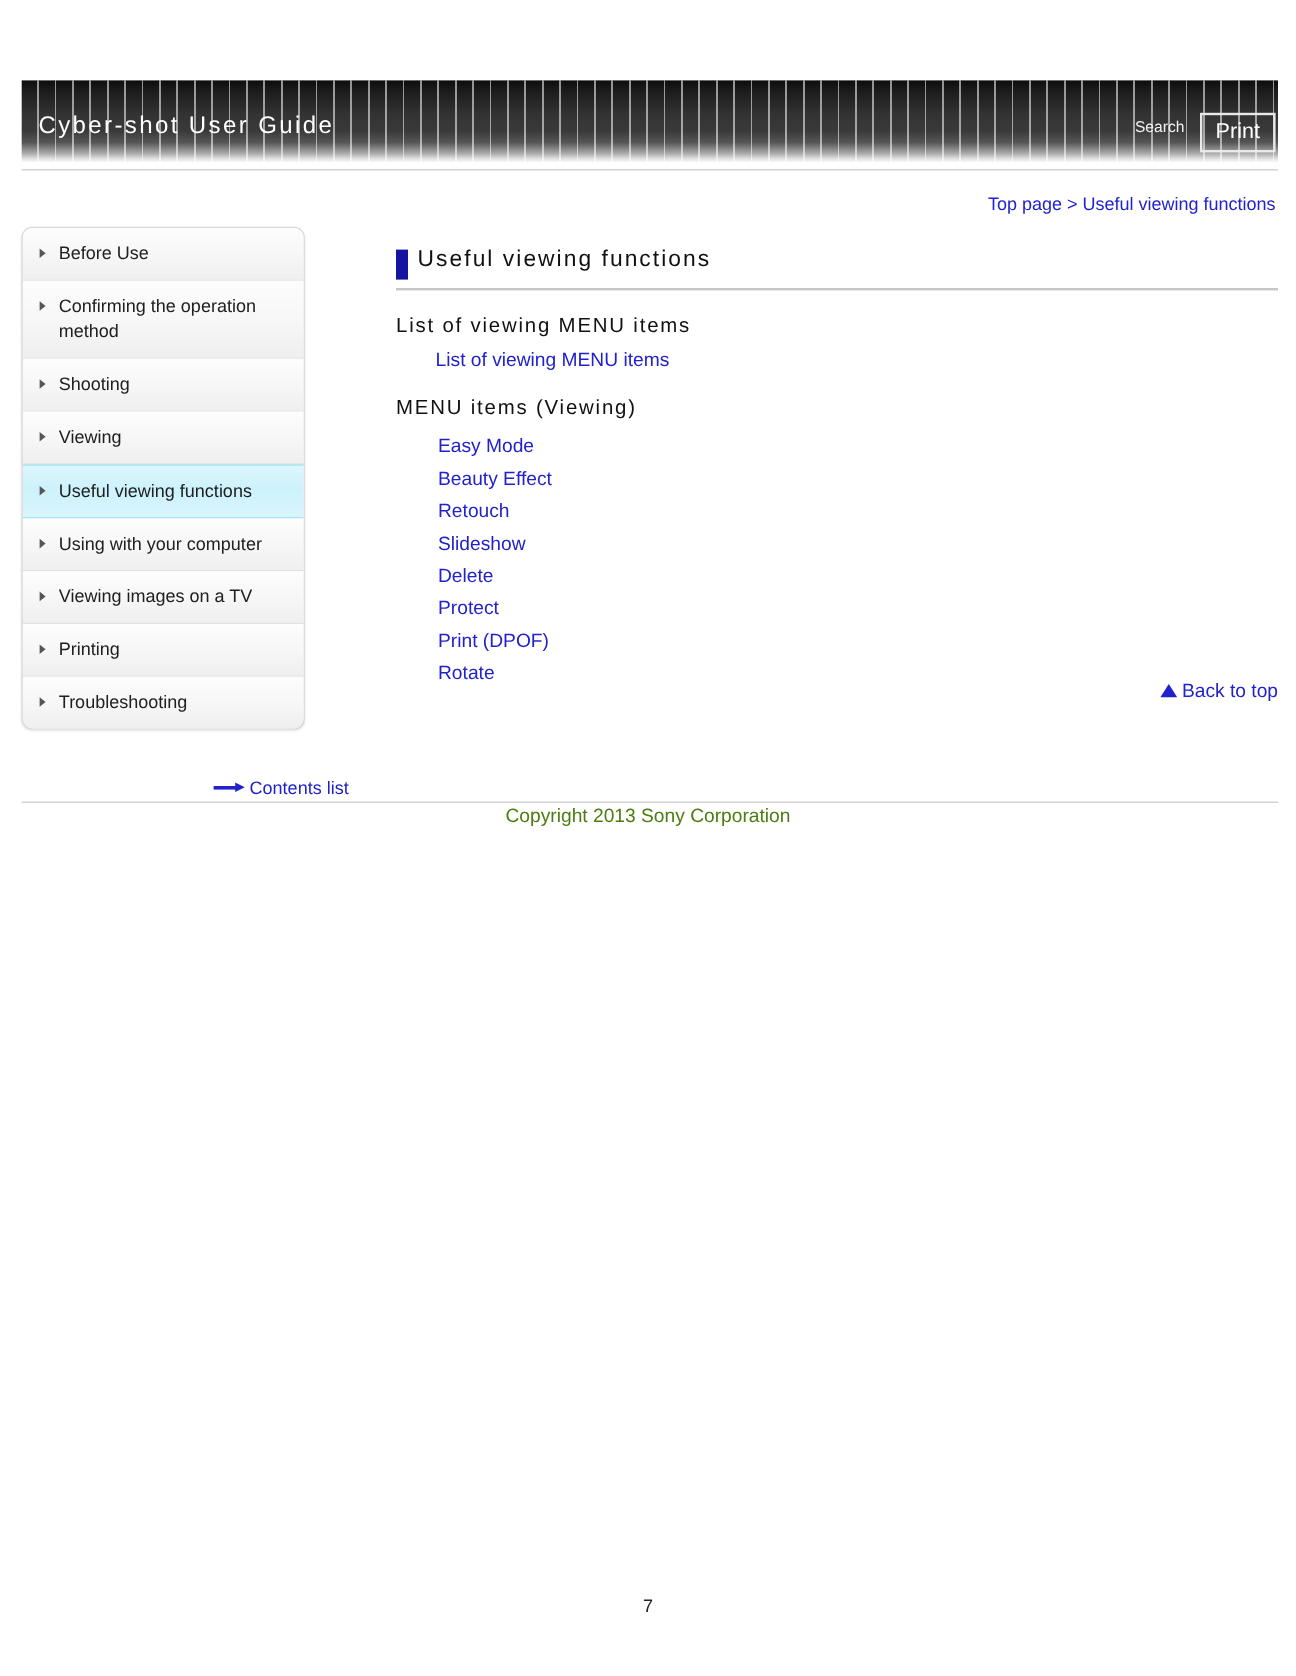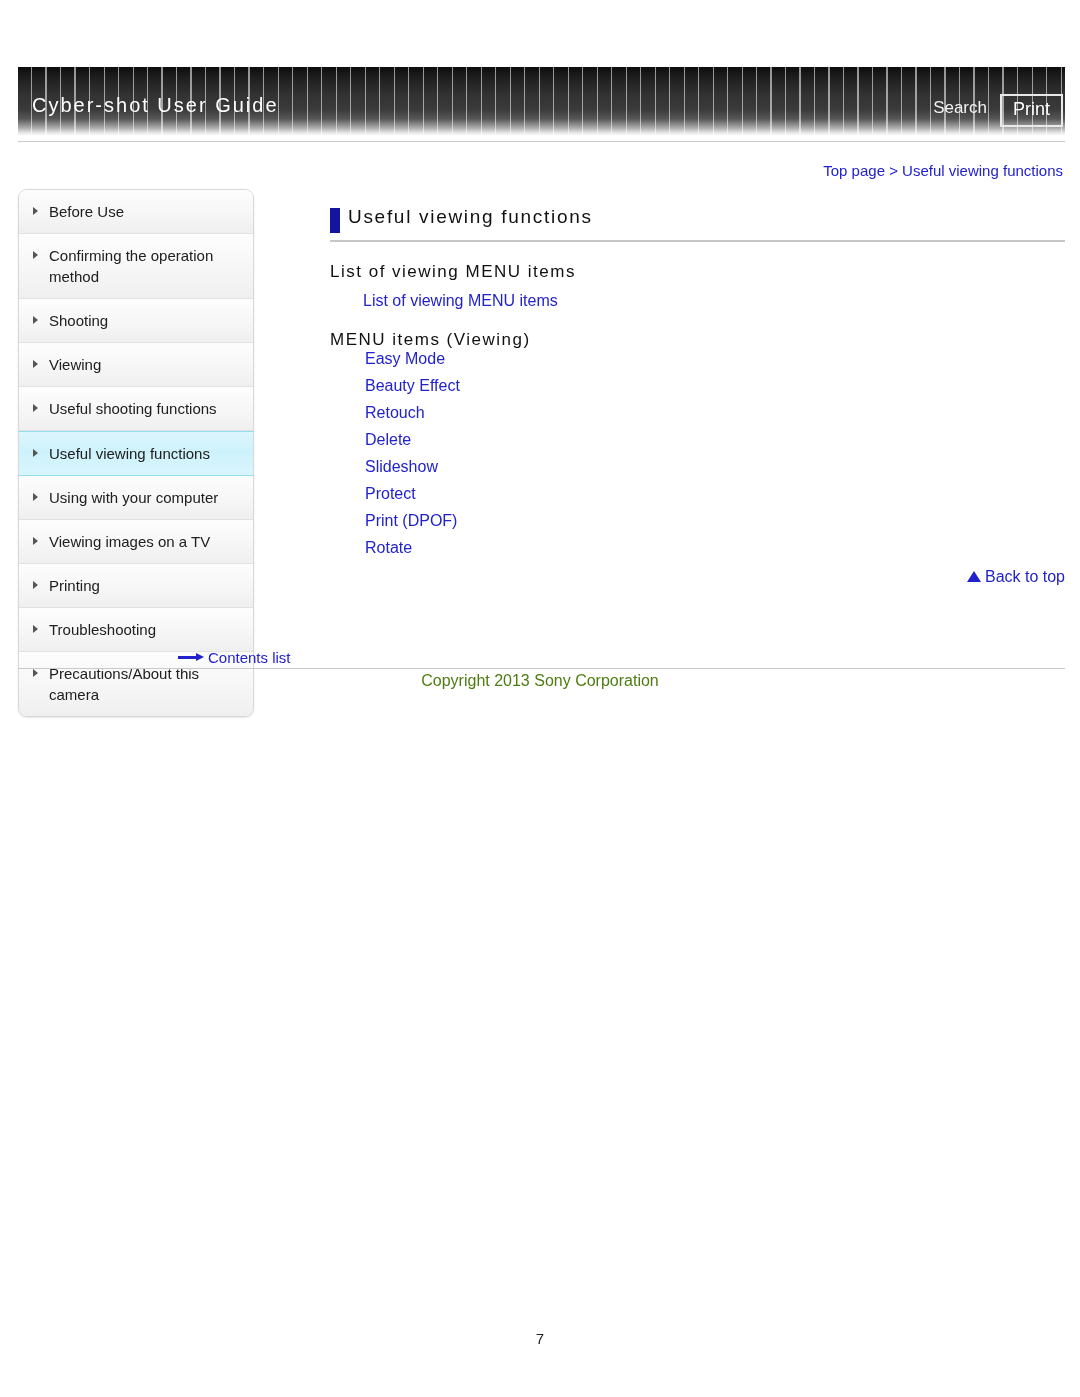--- a/index.html
+++ b/index.html
@@ -46,21 +46,21 @@
     left: 32px; top: 94px;
     font-size: 20px;
     letter-spacing: 2.0px;
     color: #ffffff;
     font-weight: 500;
     white-space: nowrap;
   }
   #search-link {
     position: absolute;
     right: 93px; top: 98px;
-    font-size: 17px;
+    font-size: 13px;
     color: #f2f2f2;
     white-space: nowrap;
     cursor: pointer;
   }
   #print-button {
     position: absolute;
     right: 17px; top: 94px;
     padding: 3px 11px 5px 11px;
     border: 2px solid #e9e9e9;
     color: #ffffff;
@@ -177,21 +177,21 @@
     display: block;
     font-size: 16px;
     color: #2222cc;
     margin-top: 10px;
     margin-left: 33px;
     cursor: pointer;
     white-space: nowrap;
   }
   #link-group-1 { margin-top: 2px; }
   #link-group-2 .doc-link { margin-top: 9px; margin-left: 35px; }
-  #link-group-2 .doc-link:first-child { margin-top: 0; }
+  #link-group-2 .doc-link:first-child { margin-top: 14px; }
 
   #back-to-top {
     position: absolute;
     right: 0; top: 362px;
     font-size: 16px;
     color: #2222cc;
     white-space: nowrap;
     cursor: pointer;
   }
   #back-tri {
@@ -249,47 +249,39 @@
     <span>Confirming the operation method</span>
   </div>
   <div class="nav-item">
     <span class="tri"></span>
     <span>Shooting</span>
   </div>
   <div class="nav-item">
     <span class="tri"></span>
     <span>Viewing</span>
   </div>
-  <div class="nav-item">
-    <span class="tri"></span>
-    <span>Useful shooting functions</span>
-  </div>
   <div class="nav-item selected">
     <span class="tri"></span>
     <span>Useful viewing functions</span>
   </div>
   <div class="nav-item">
     <span class="tri"></span>
     <span>Using with your computer</span>
   </div>
   <div class="nav-item">
     <span class="tri"></span>
     <span>Viewing images on a TV</span>
   </div>
   <div class="nav-item">
     <span class="tri"></span>
     <span>Printing</span>
   </div>
   <div class="nav-item">
     <span class="tri"></span>
     <span>Troubleshooting</span>
-  </div>
-  <div class="nav-item">
-    <span class="tri"></span>
-    <span>Precautions/About this camera</span>
   </div>
 </nav>
 
 <div id="contents-list">
   <span id="contents-arrow"></span><span>Contents list</span>
 </div>
 
 <main id="content">
   <div id="page-title-wrap">
     <span id="title-accent"></span>
@@ -299,22 +291,22 @@
   <div class="section-head">List of viewing MENU items</div>
   <div id="link-group-1">
     <a class="doc-link">List of viewing MENU items</a>
   </div>
 
   <div class="section-head">MENU items (Viewing)</div>
   <div id="link-group-2">
     <a class="doc-link">Easy Mode</a>
     <a class="doc-link">Beauty Effect</a>
     <a class="doc-link">Retouch</a>
+    <a class="doc-link">Slideshow</a>
     <a class="doc-link">Delete</a>
-    <a class="doc-link">Slideshow</a>
     <a class="doc-link">Protect</a>
     <a class="doc-link">Print (DPOF)</a>
     <a class="doc-link">Rotate</a>
   </div>
 
   <div id="back-to-top">
     <span id="back-tri"></span><span>Back to top</span>
   </div>
 </main>
 

